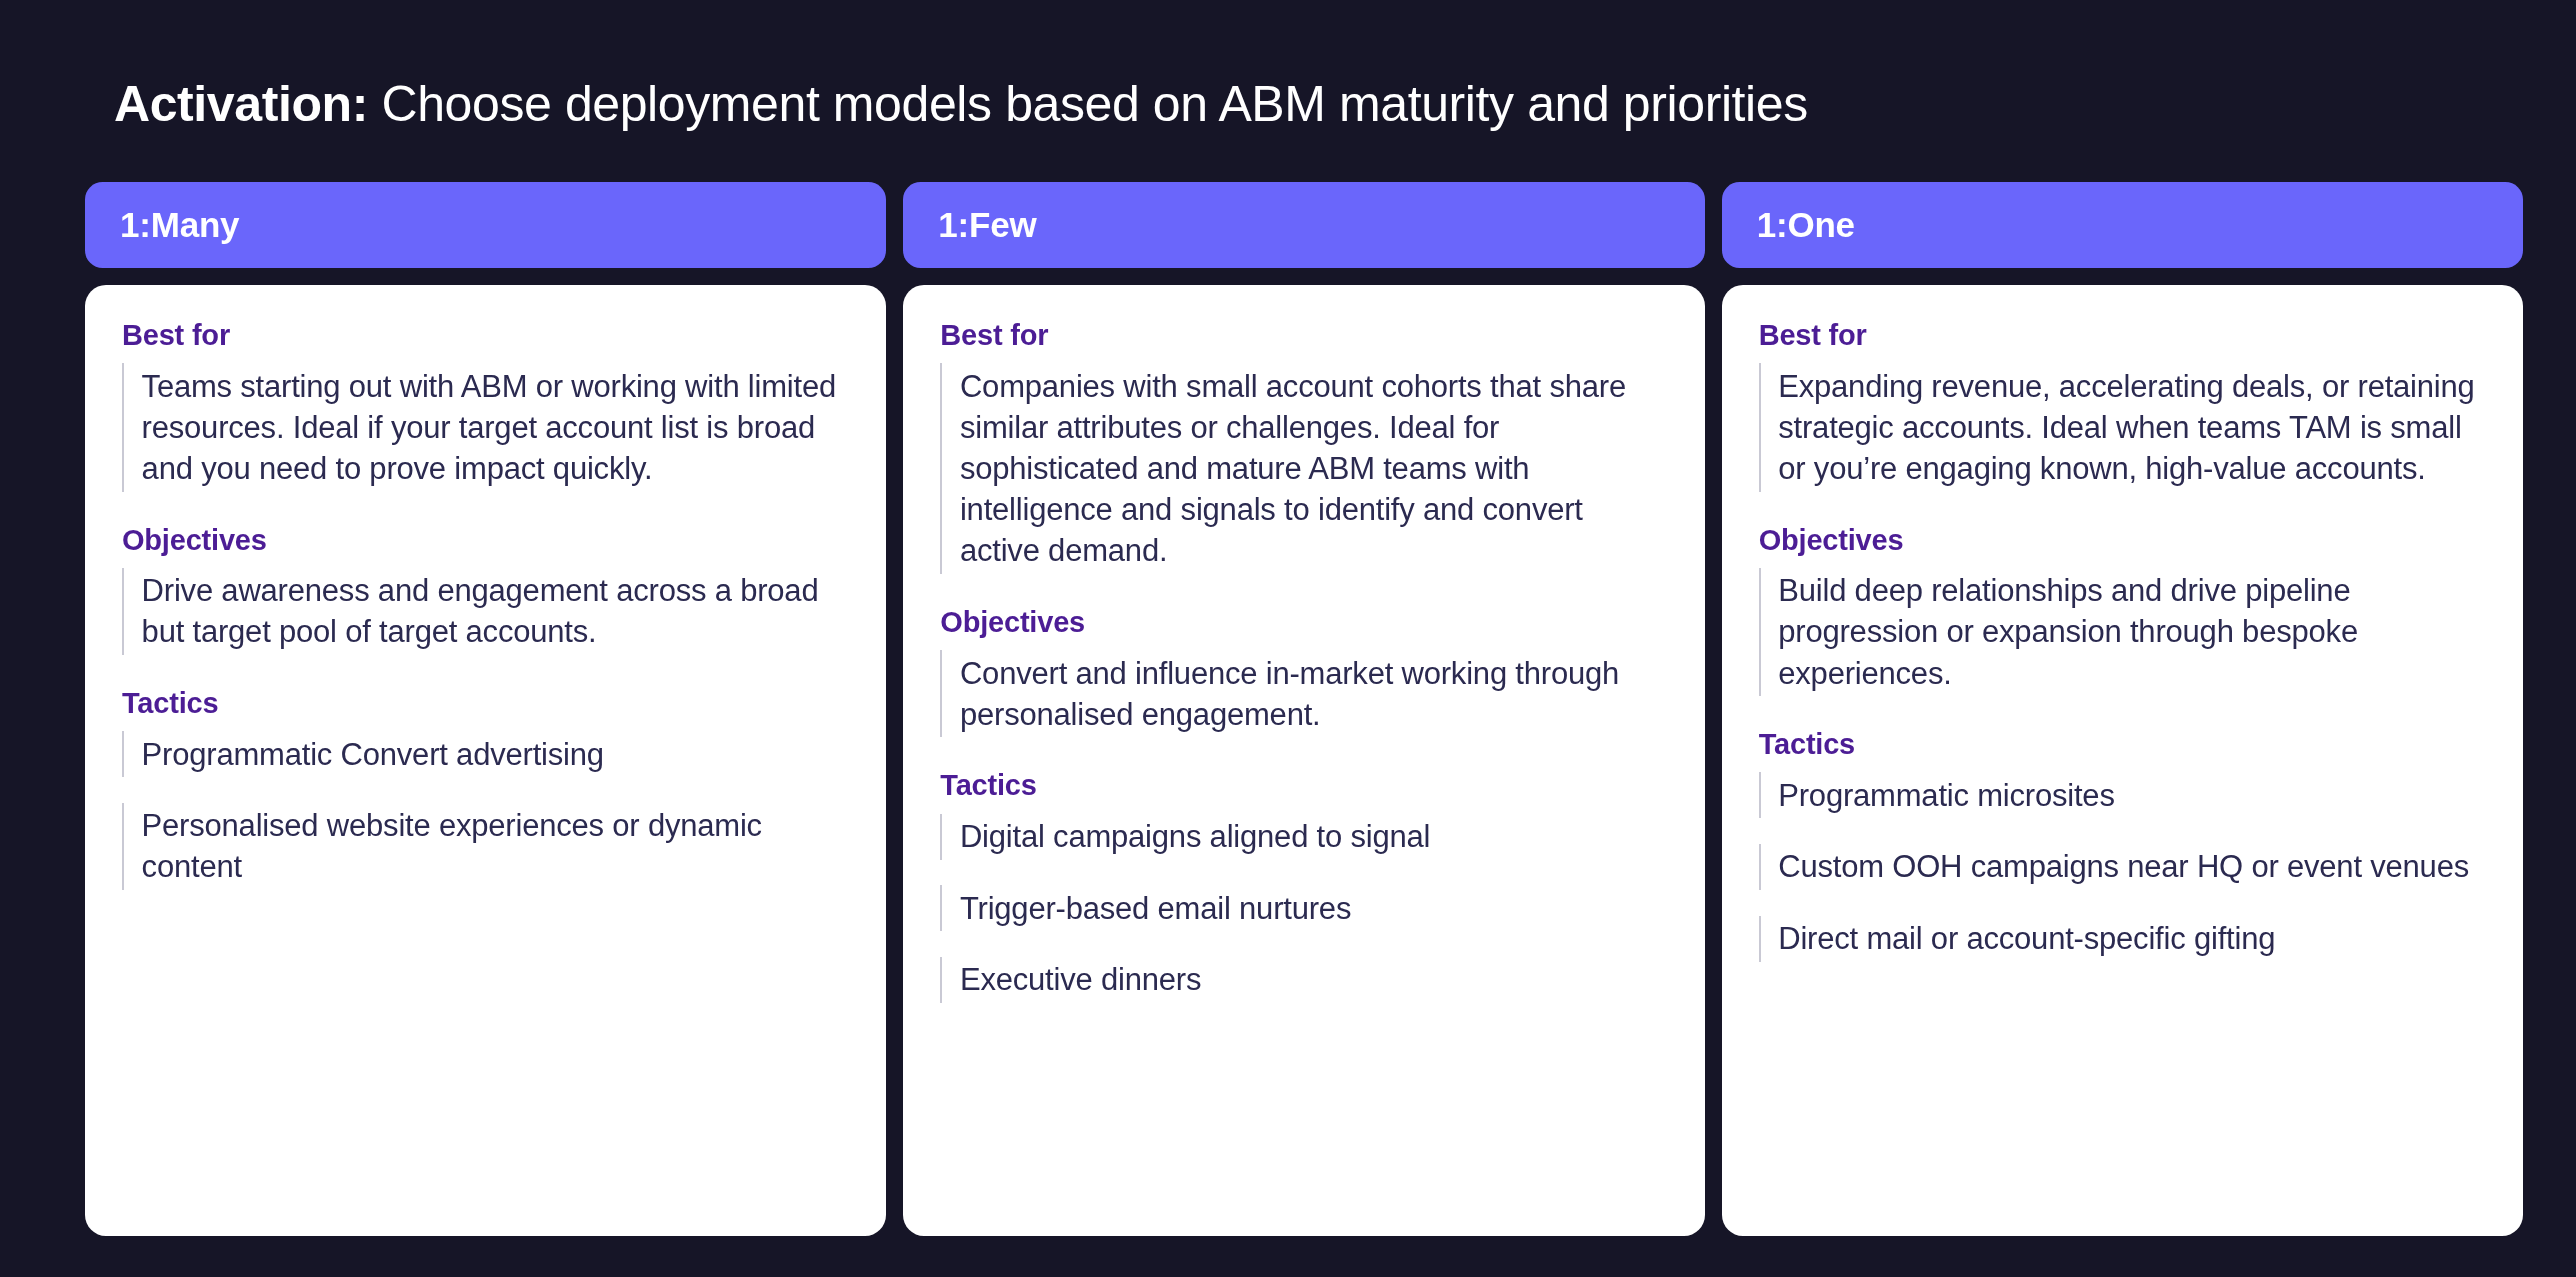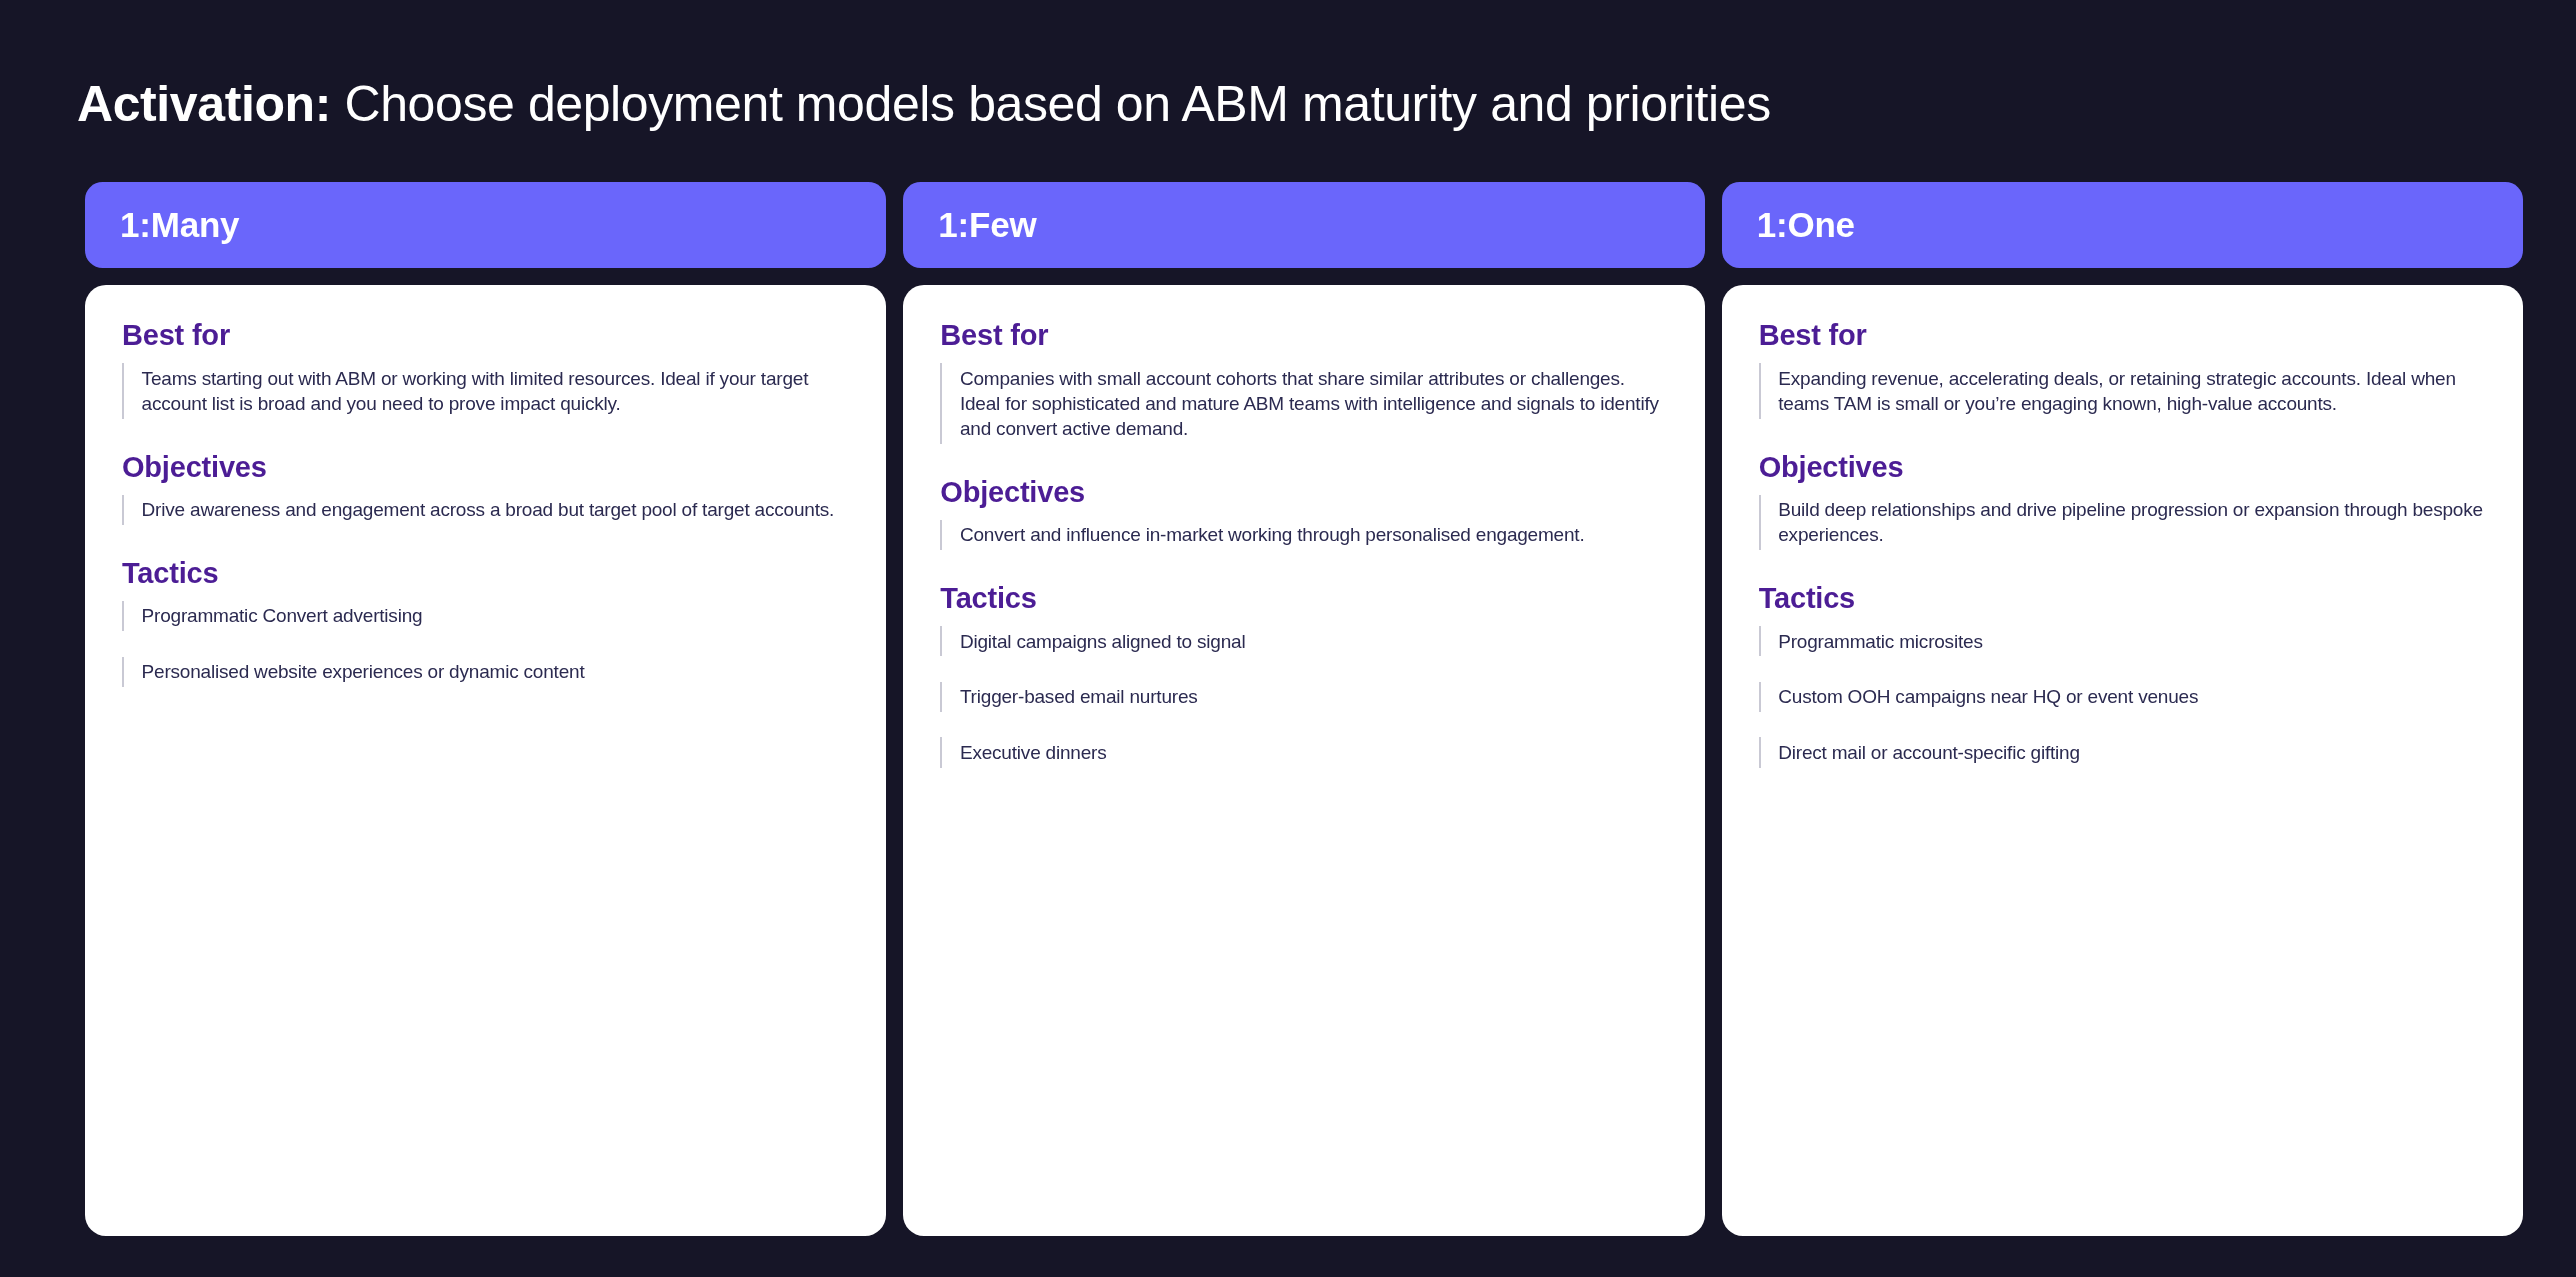--- a/index.html
+++ b/index.html
@@ -29,20 +29,21 @@
     top: 42px;
     width: 2399px;
     color: #ffffff;
     font-size: 50px;
     line-height: 1.12;
     letter-spacing: -0.4px;
     white-space: nowrap;
   }
   .title .title-strong {
     font-weight: 700;
+    margin-left: 37px;
   }
   .title .title-rest {
     font-weight: 400;
     text-align: center;
   }
 
   
   .columns {
     position: absolute;
     left: 69px;
@@ -92,21 +93,21 @@
     font-size: 29px;
     font-weight: 700;
     letter-spacing: -0.2px;
     margin-bottom: 11.2px;
   }
 
   .entry {
     border-left: 2.4px solid #c9c9d4;
     padding: 2.4px 0 2.4px 17.6px;
     color: #2B2A50;
-    font-size: 19px;
+    font-size: 31px;
     line-height: 1.33;
     letter-spacing: -0.2px;
   }
   .entry + .entry {
     margin-top: 25.6px;
   }
 
   
   .column-2 .card { min-height: 951px; }
 </style>

